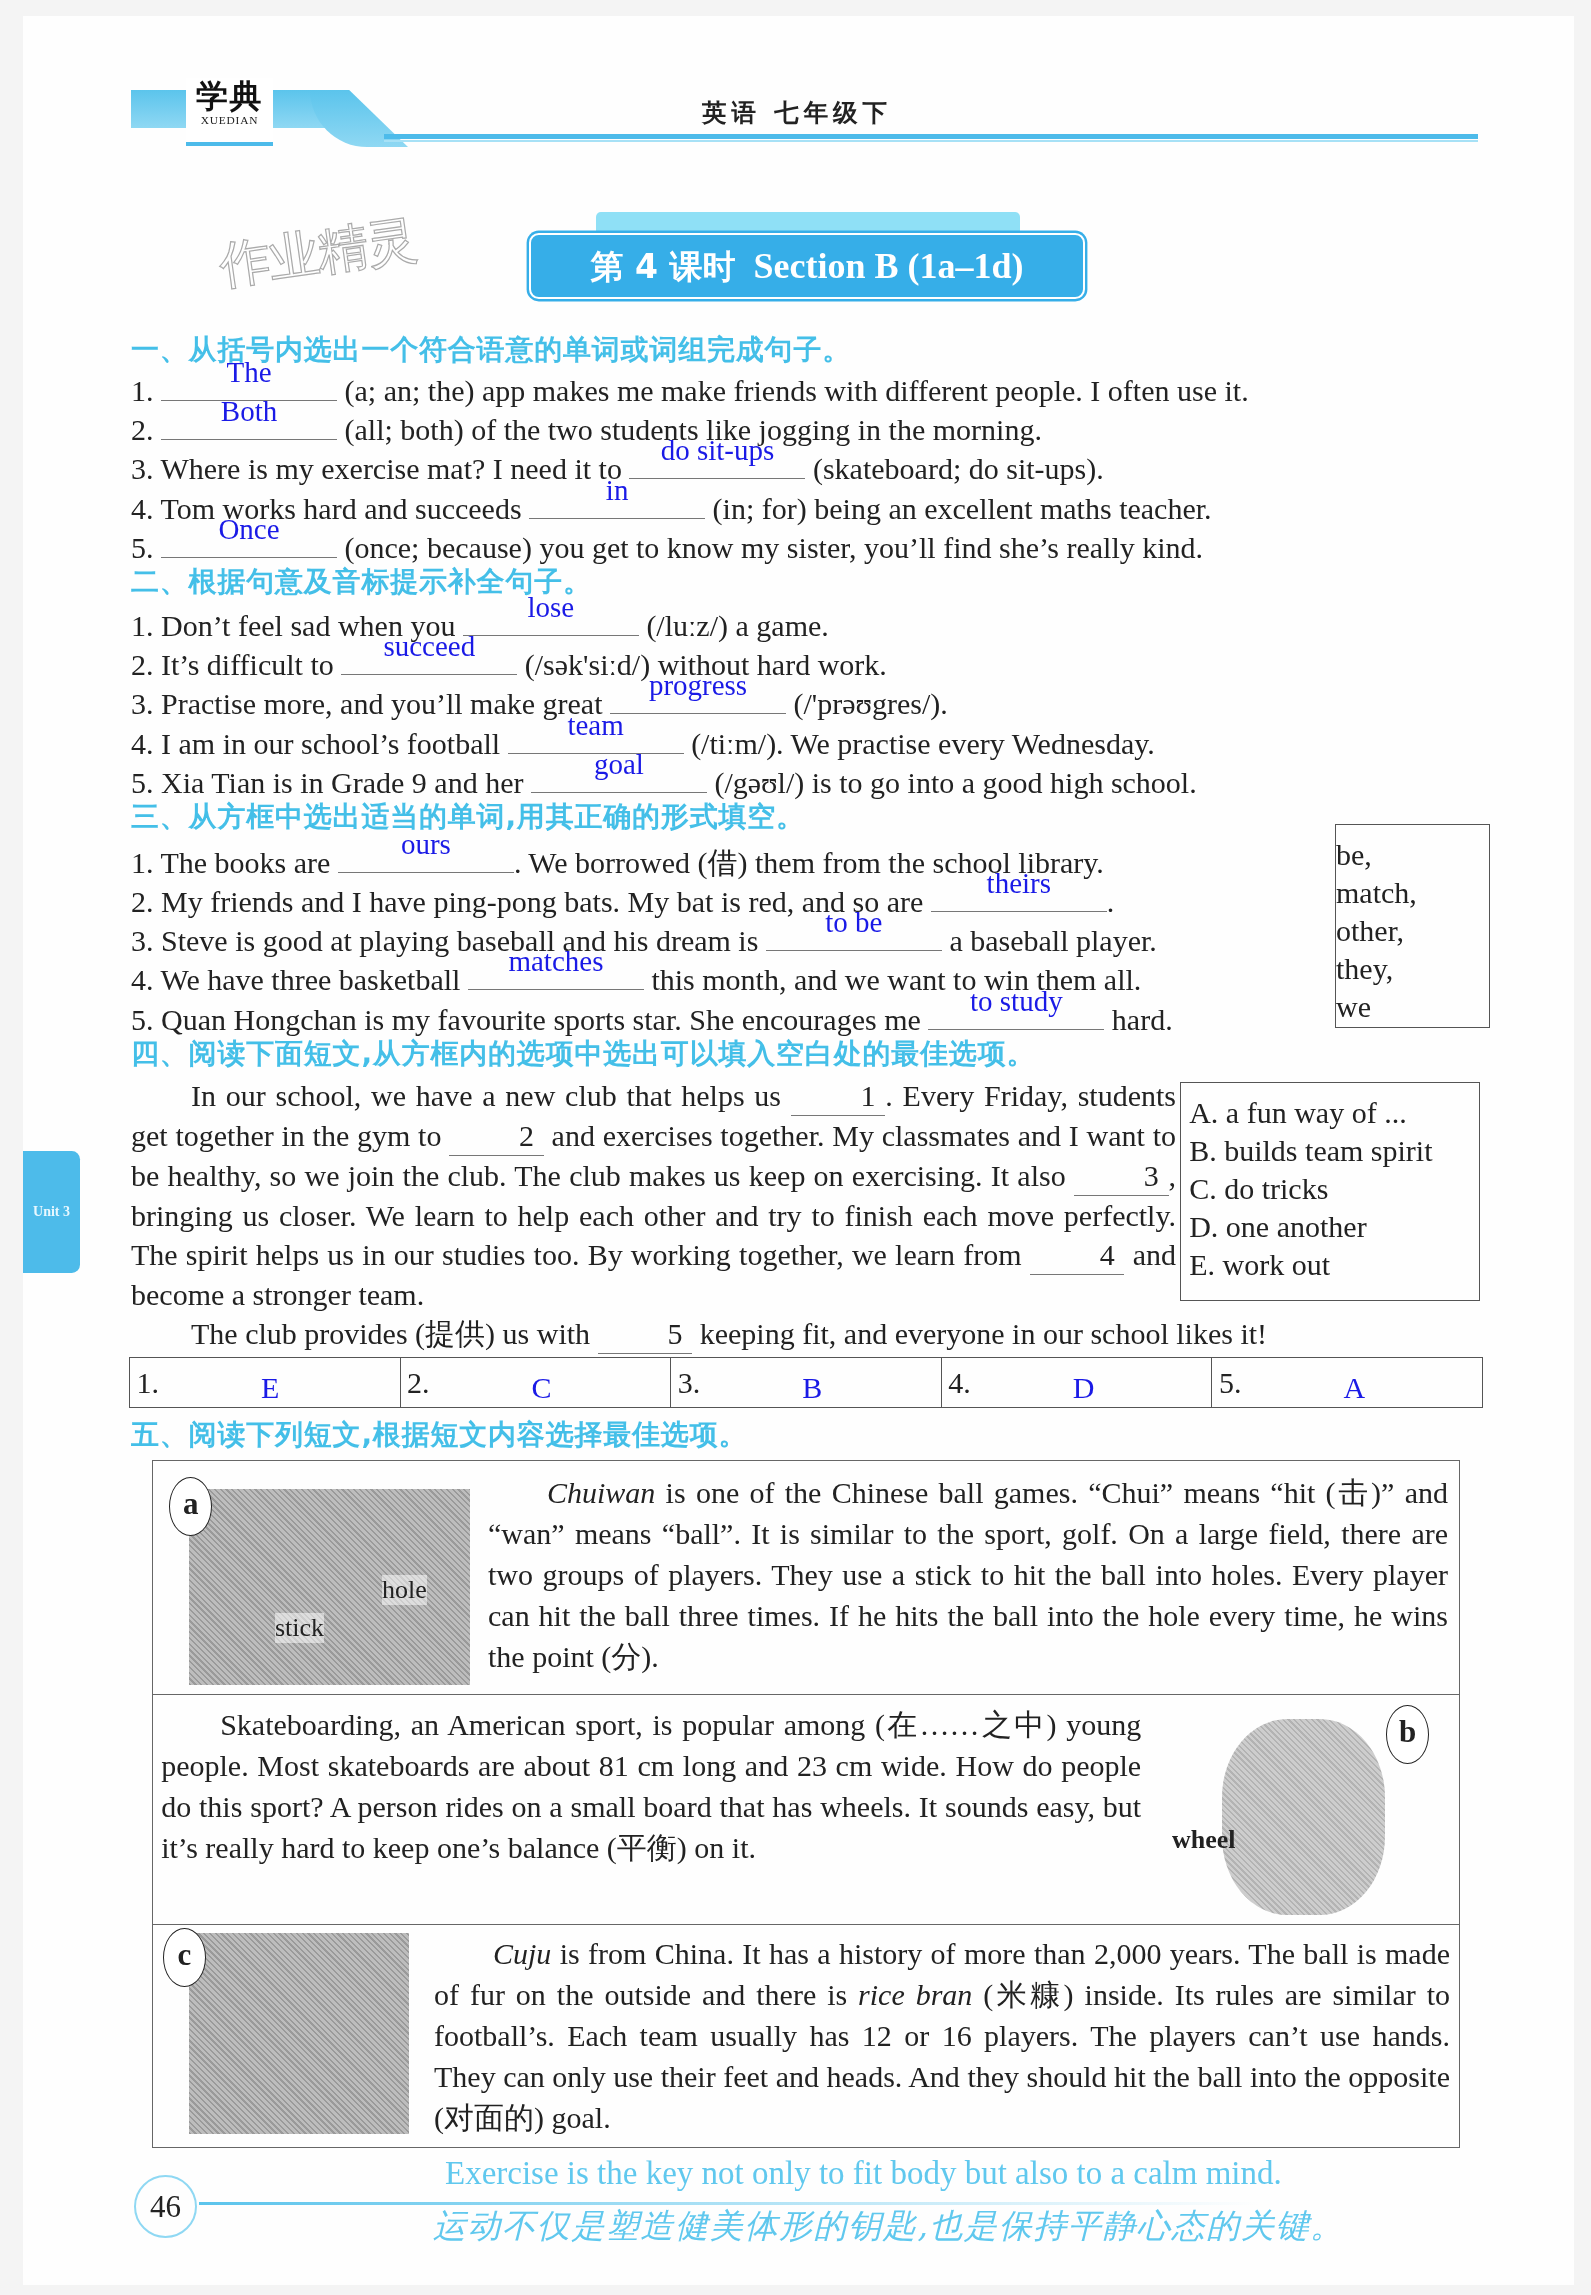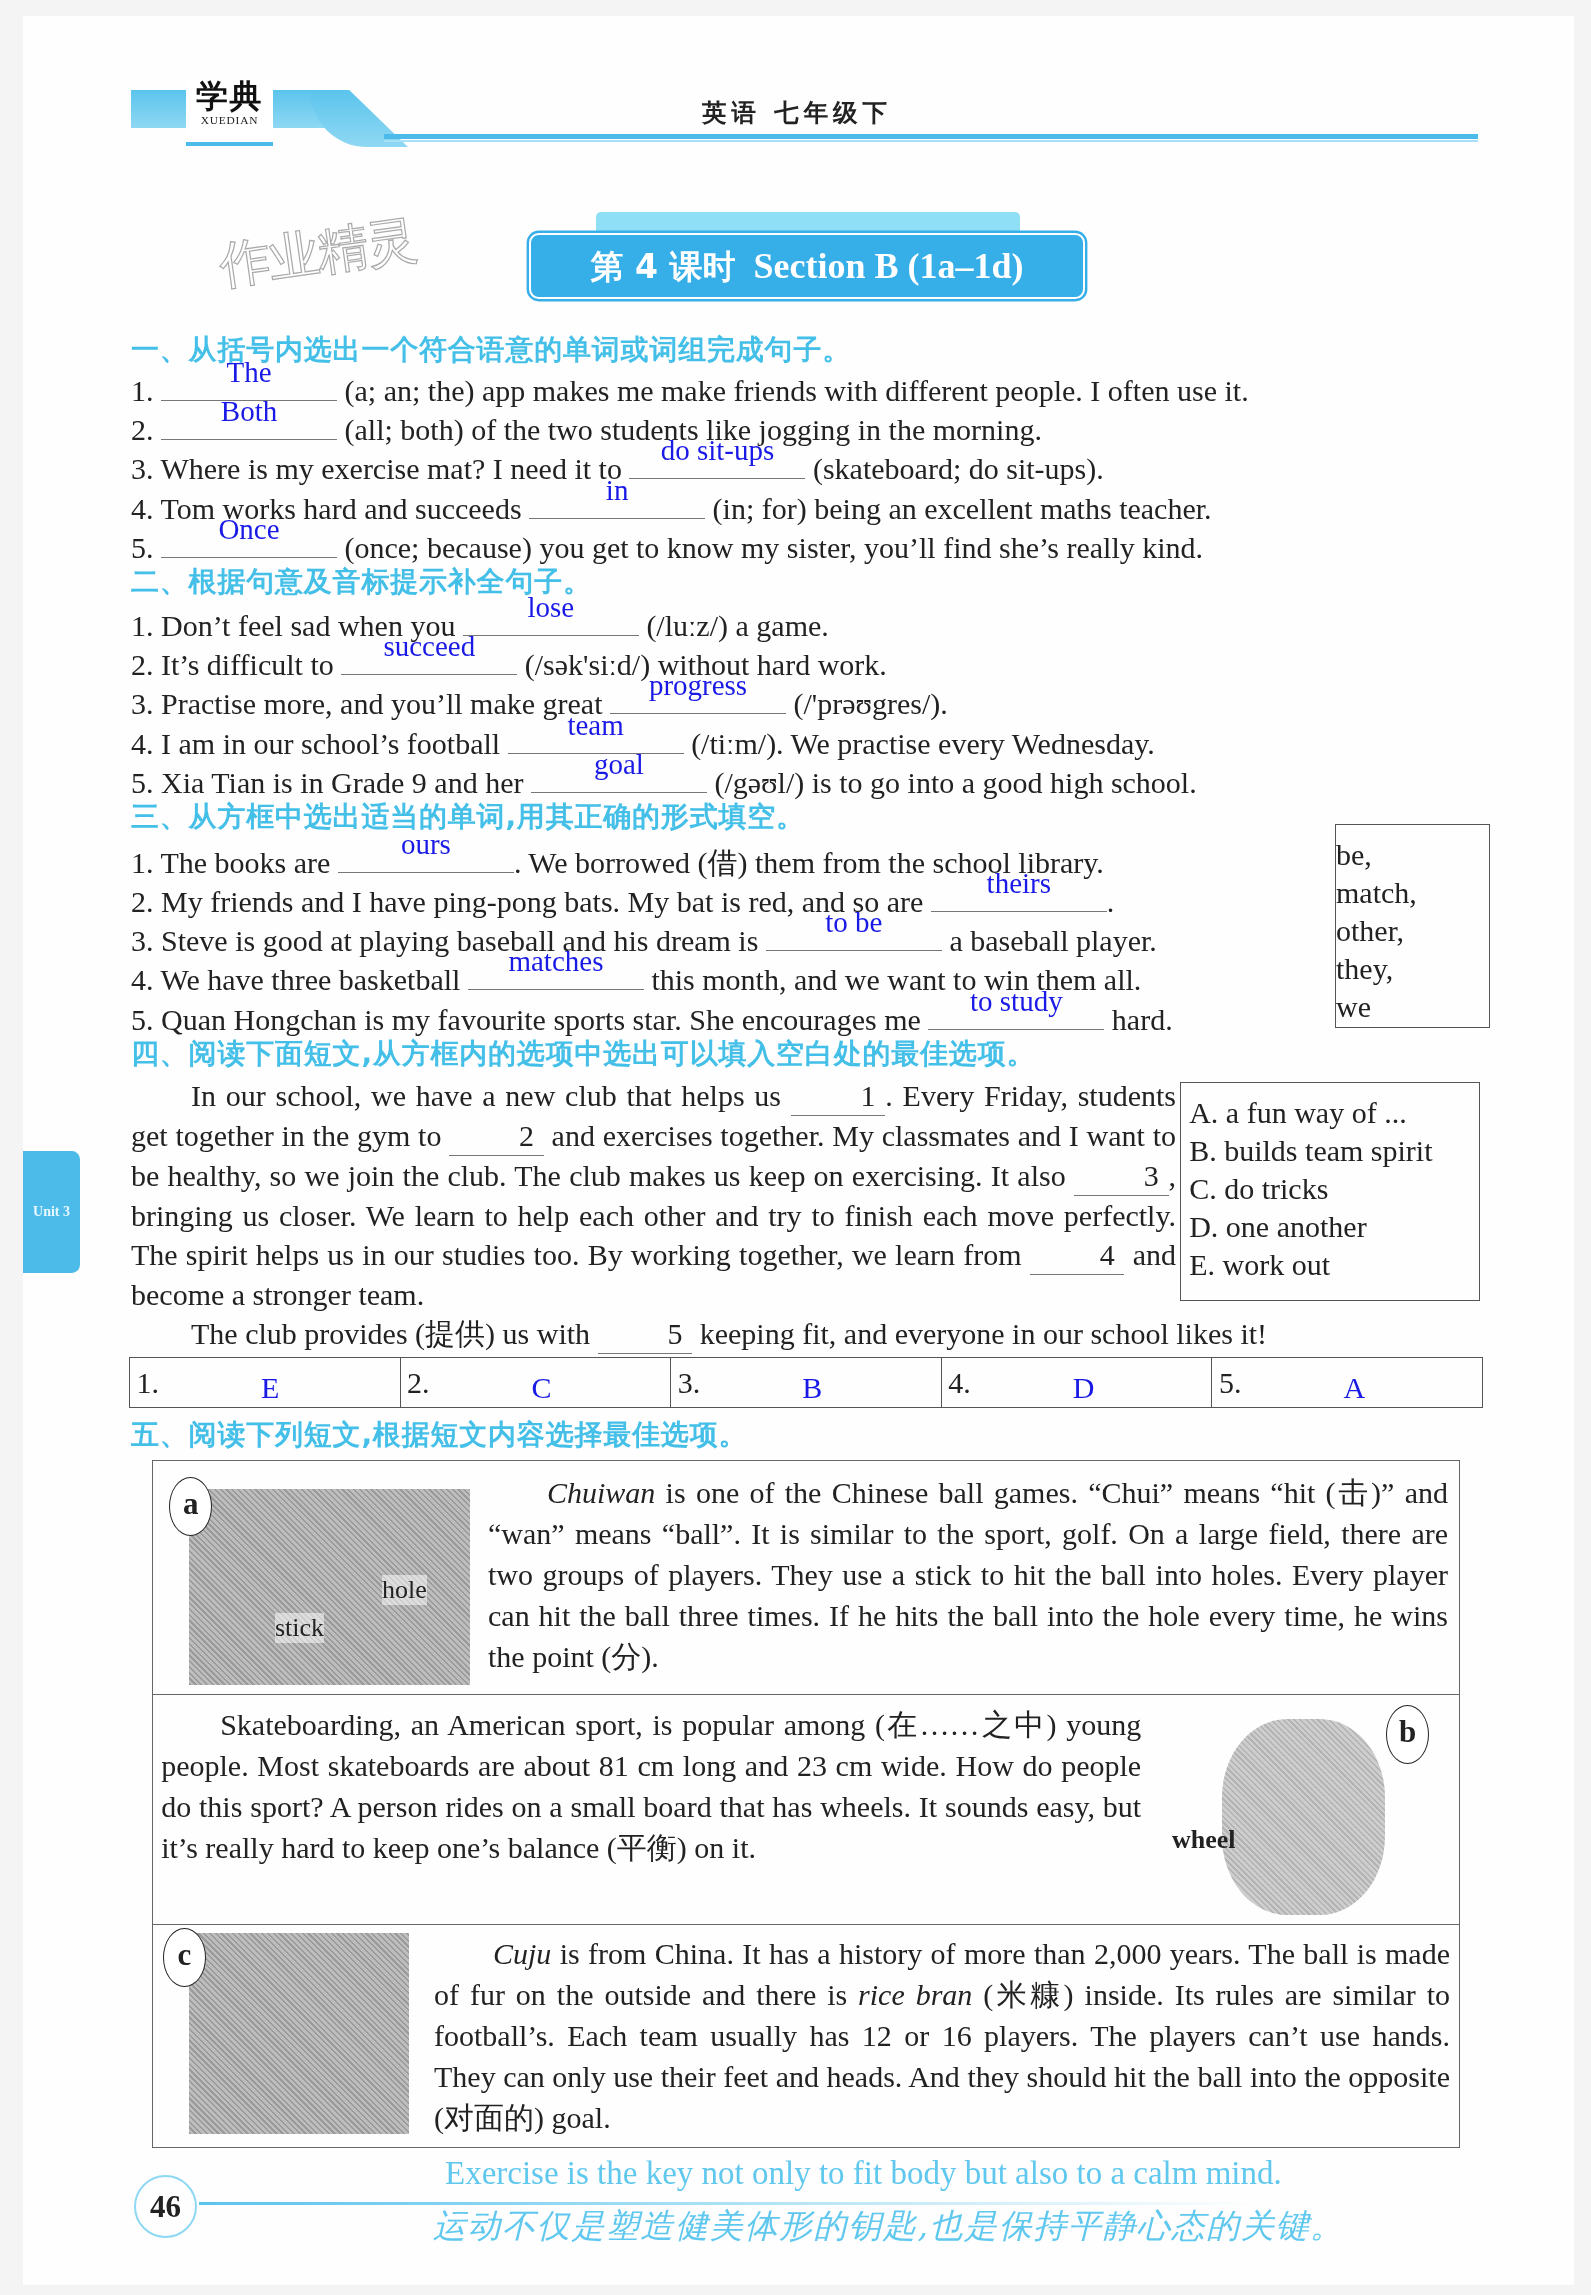--- a/index.html
+++ b/index.html
@@ -34,21 +34,21 @@
   .anstable .cell:last-child{border-right:none;}
   .anstable .cell .v{position:absolute;left:131px;top:4.9px;color:#1a1ae6;}
   .readbox{position:absolute;left:152px;top:1460px;width:1306px;height:686px;border:1.6px solid #666;}
   .row{position:absolute;left:0;width:100%;border-bottom:1.6px solid #666;}
   .row:last-child{border-bottom:none;}
   .pic{position:absolute;background:repeating-linear-gradient(45deg,#9a9a9a 0 1.6px,#bdbdbd 1.6px 4.1px);}
   .badge{position:absolute;width:41px;height:57px;border:1.6px solid #222;border-radius:50%;background:#fff;text-align:center;font-weight:bold;font-size:31px;line-height:52px;}
   .rtext{position:absolute;font-size:30px;line-height:41px;text-align:justify;}
   .rtext .ind{display:inline-block;width:59px;}
   .piclabel{position:absolute;font-size:26px;color:#222;}
-  .footer-circle{position:absolute;left:134px;top:2175px;width:59px;height:59px;border:2.4px solid #8fd8f3;border-radius:50%;text-align:center;line-height:59px;font-size:31px;font-weight:bold;}
+  .footer-circle{position:absolute;left:134px;top:2175px;width:59px;height:59px;border:2.4px solid #8fd8f3;border-radius:50%;text-align:center;line-height:59px;font-size:31px;}
   .footer-line{position:absolute;left:199px;top:2202px;width:1061px;height:3.3px;background:linear-gradient(90deg,#5bc4ec,rgba(255,255,255,0));}
   .footer-en{position:absolute;left:445px;top:2155px;font-size:33px;color:#60c8ee;}
   .footer-cn{position:absolute;left:433px;top:2204px;font-family:"DejaVu Serif",serif;font-size:33px;color:#60c8ee;font-style:italic;letter-spacing:1.6px;}
   .unit-tab{position:absolute;left:23px;top:1151px;width:57px;height:122px;background:#4dbbea;border-radius:0 8.2px 8.2px 0;color:#e8f8ff;font-weight:bold;font-size:14px;text-align:center;line-height:122px;}
 </style>
 </head>
 <body>
 
 <div class="page"></div>
 

